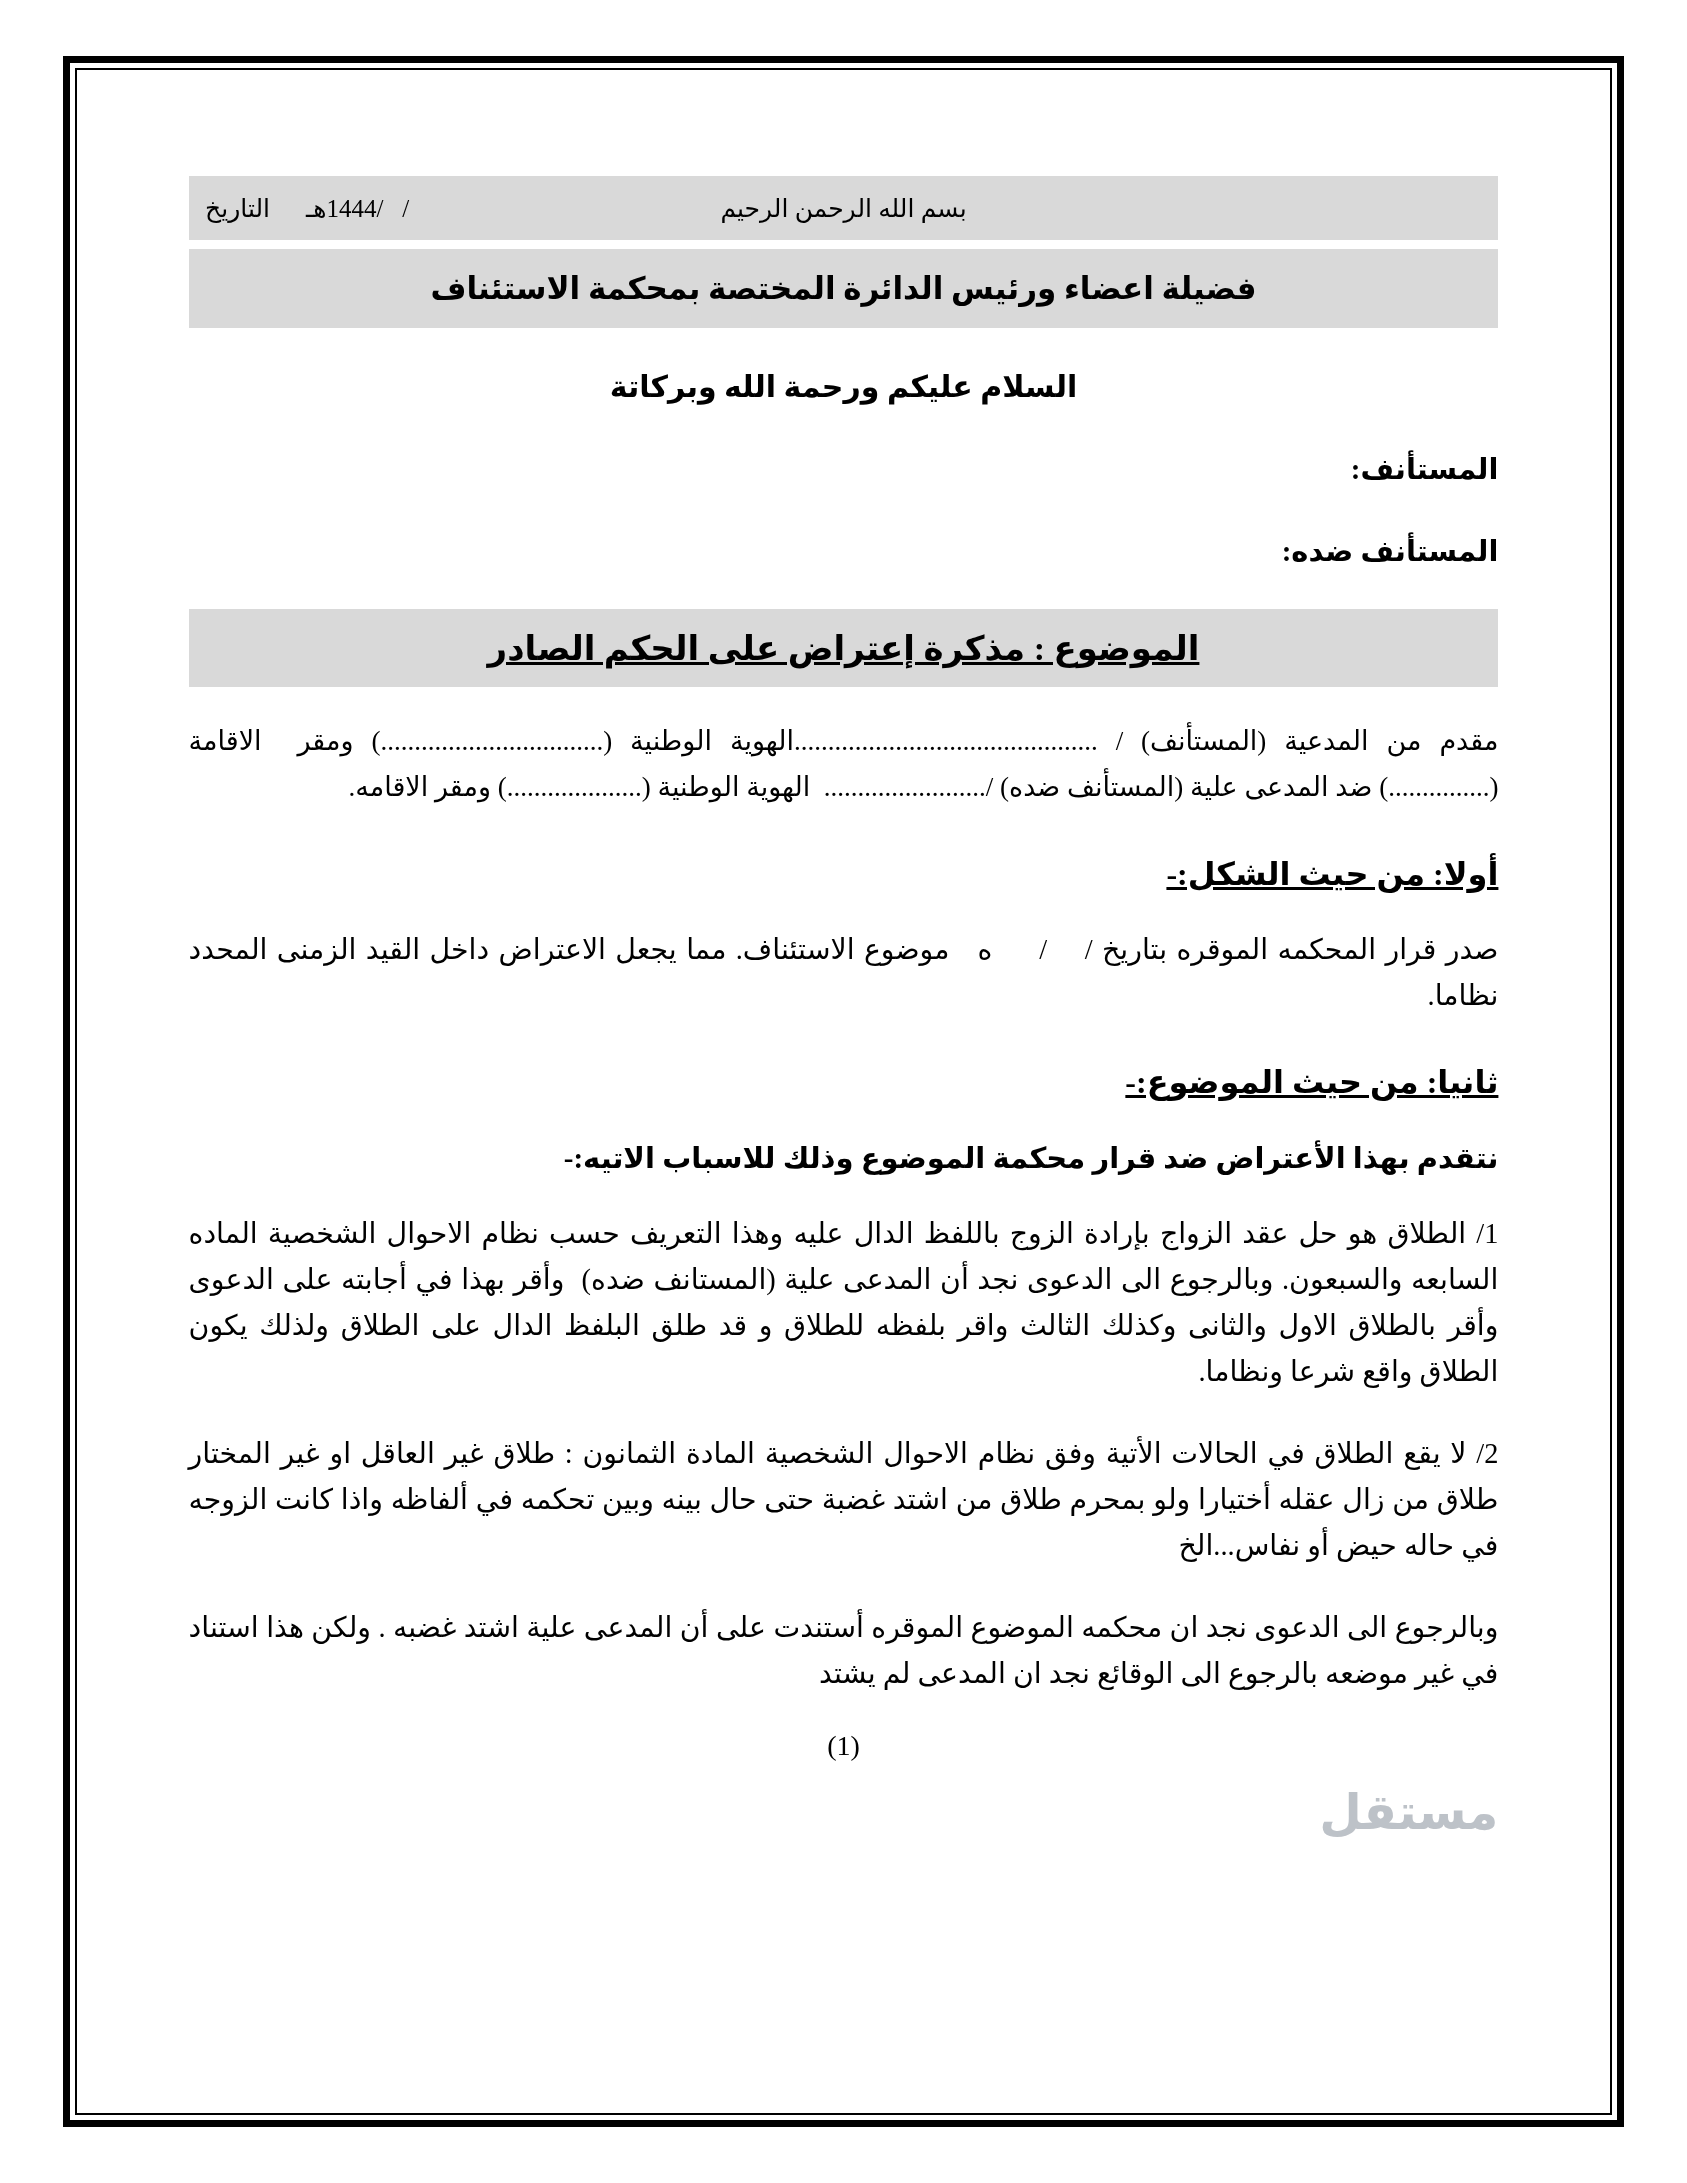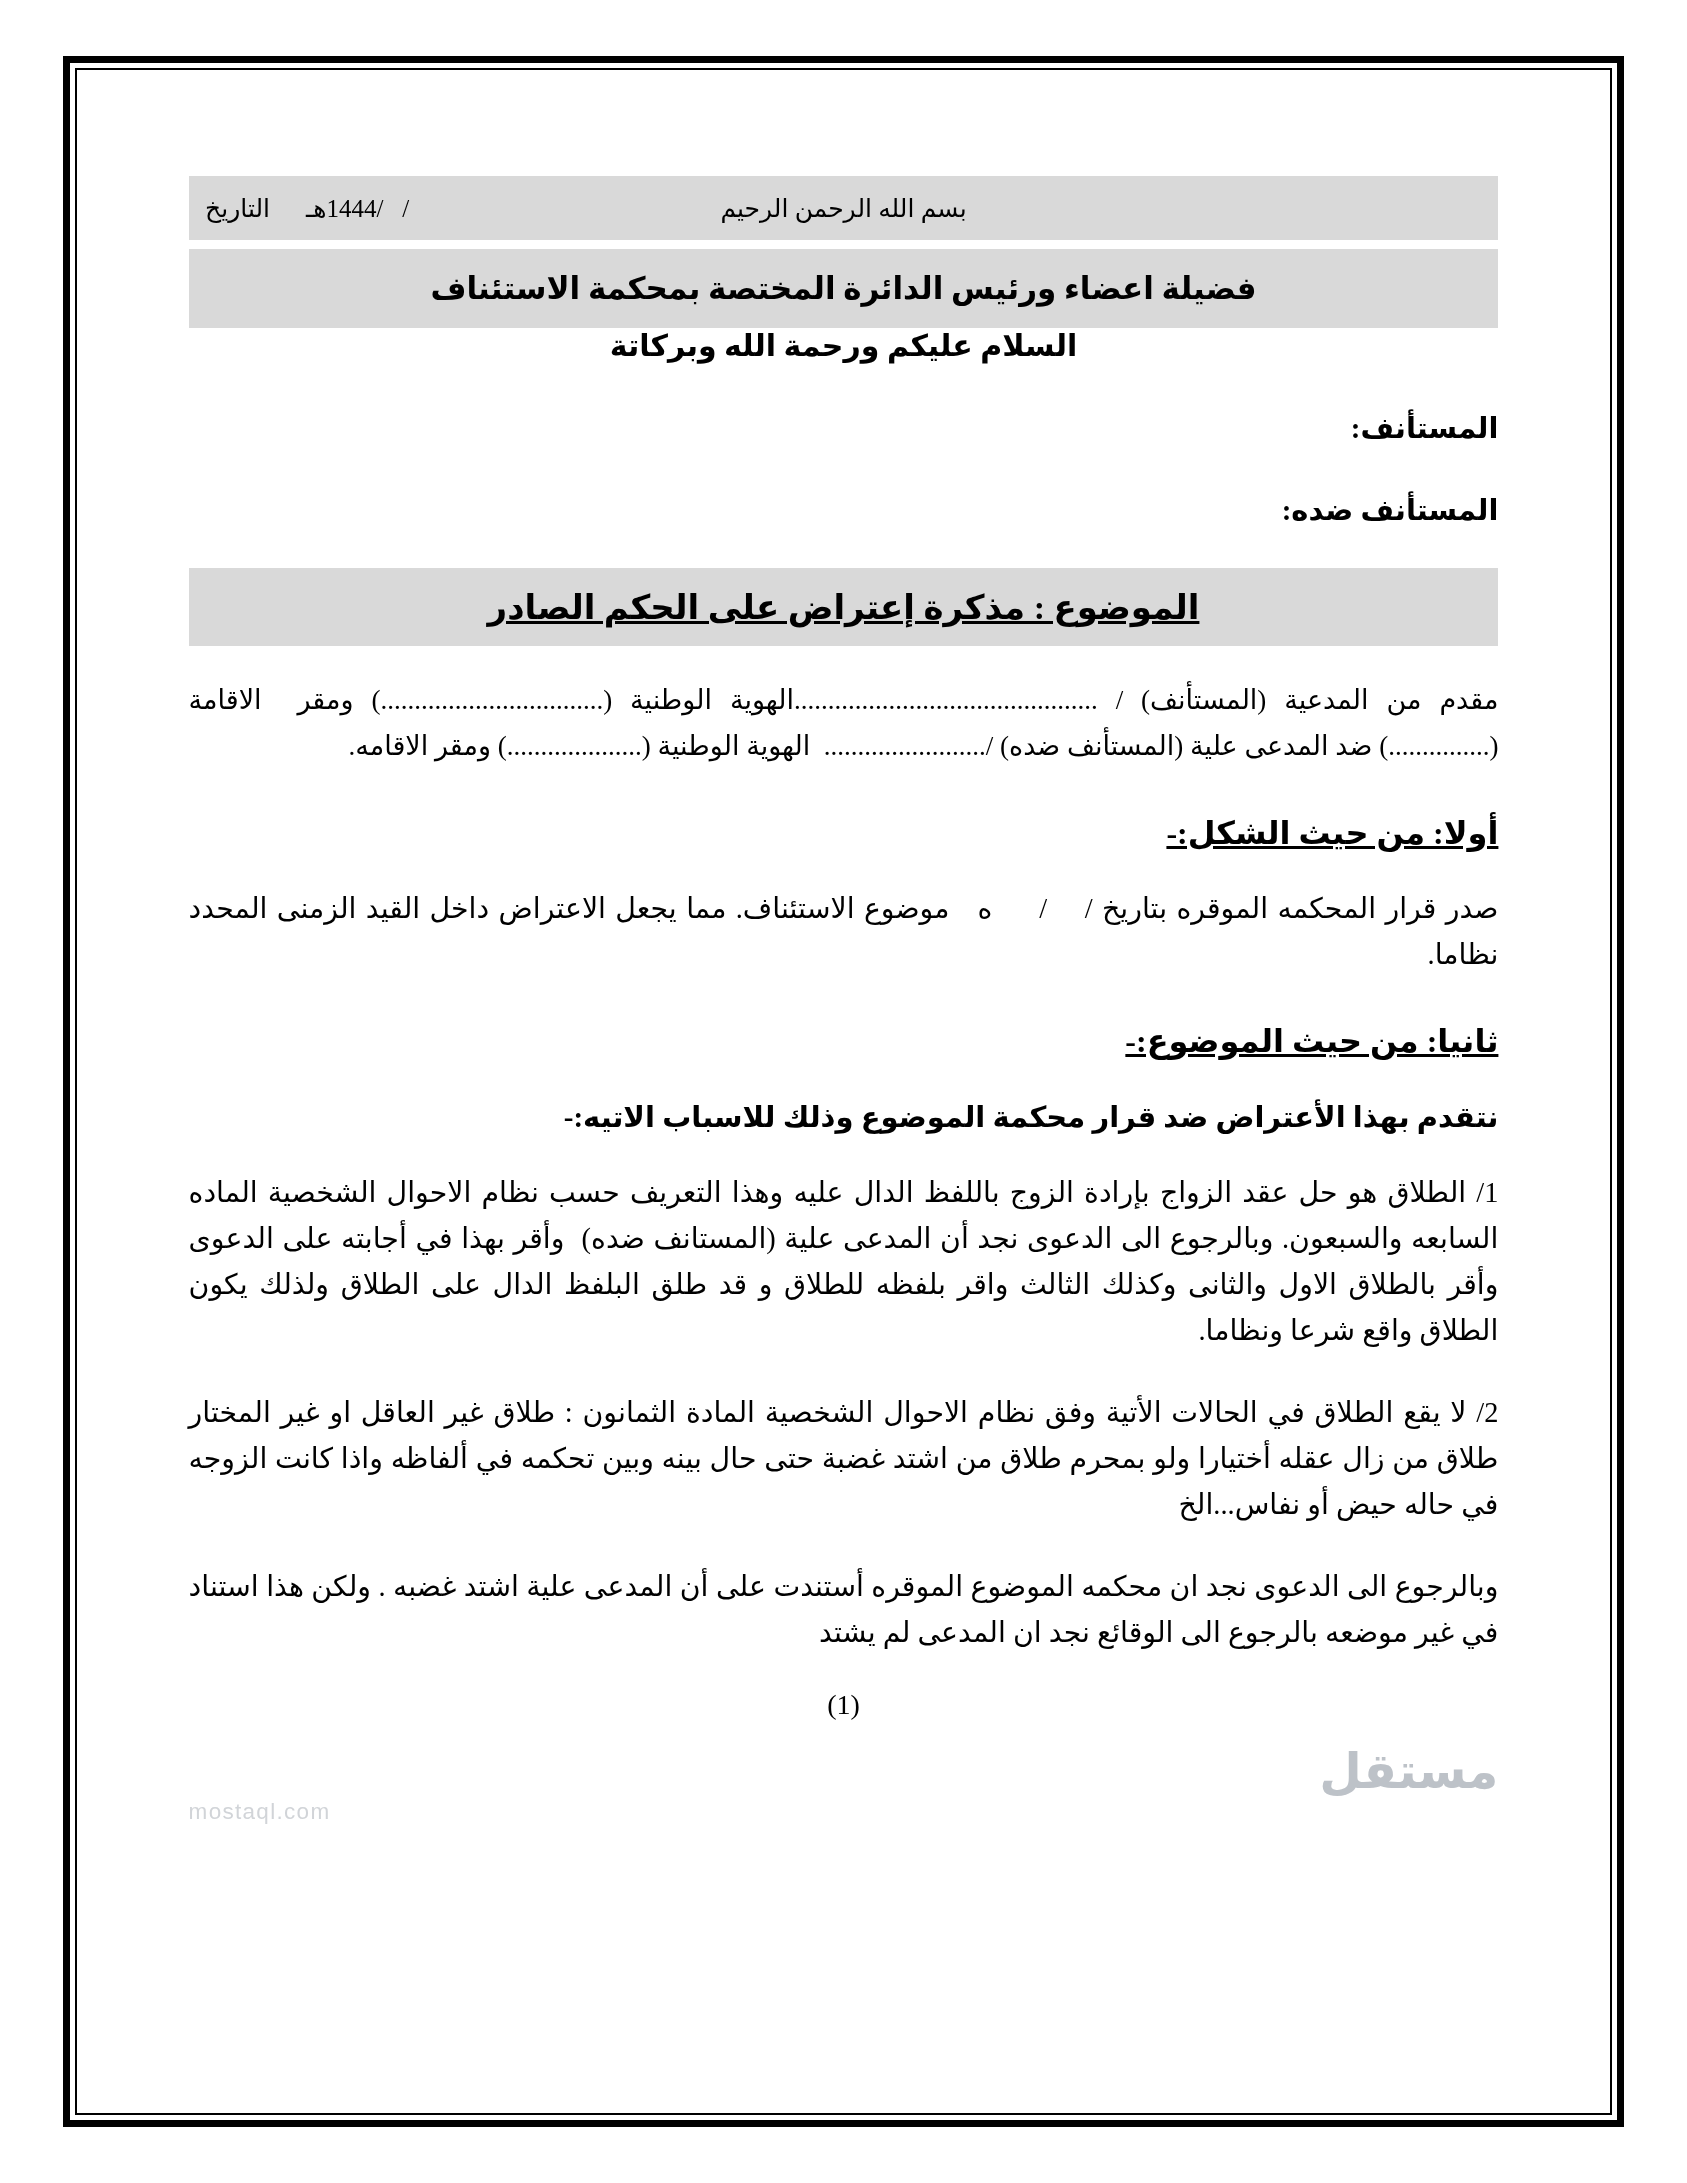--- a/index.html
+++ b/index.html
@@ -57,20 +57,21 @@
   .title-bar {
     margin-top: 9.3px;
     height: 79px;
     display: flex;
     align-items: center;
     justify-content: center;
     font-weight: bold;
     font-size: 31px;
   }
   .greeting {
+    margin-top: 41px;
     text-align: center;
     font-weight: bold;
     font-size: 30px;
   }
   .party-label {
     margin-top: 48px;
     font-weight: bold;
     font-size: 29px;
   }
   .subject-bar {
@@ -180,18 +181,17 @@
     <div class="section-intro-bold">نتقدم بهذا الأعتراض ضد قرار محكمة الموضوع وذلك للاسباب الاتيه:-</div>
 
     <div class="body-par">1/ الطلاق هو حل عقد الزواج بإرادة الزوج باللفظ الدال عليه وهذا التعريف حسب نظام الاحوال الشخصية الماده السابعه والسبعون. وبالرجوع الى الدعوى نجد أن المدعى علية (المستانف ضده)&nbsp; وأقر بهذا في أجابته على الدعوى وأقر بالطلاق الاول والثانى وكذلك الثالث واقر بلفظه للطلاق و قد طلق البلفظ الدال على الطلاق ولذلك يكون الطلاق واقع شرعا ونظاما.</div>
     <div class="body-par">2/ لا يقع الطلاق في الحالات الأتية وفق نظام الاحوال الشخصية المادة الثمانون : طلاق غير العاقل او غير المختار طلاق من زال عقله أختيارا ولو بمحرم طلاق من اشتد غضبة حتى حال بينه وبين تحكمه في ألفاظه واذا كانت الزوجه في حاله حيض أو نفاس...الخ</div>
     <div class="body-par">وبالرجوع الى الدعوى نجد ان محكمه الموضوع الموقره أستندت على أن المدعى علية اشتد غضبه . ولكن هذا استناد في غير موضعه بالرجوع الى الوقائع نجد ان المدعى لم يشتد</div>
 
     <div class="page-number">(1)</div>
 
     <div class="watermark">
       <span class="wm-name">مستقل</span>
-      <span class="wm-url">mostaql.com</span>
     </div>
 
   </div>
 </div>
 
 
 </body></html>

